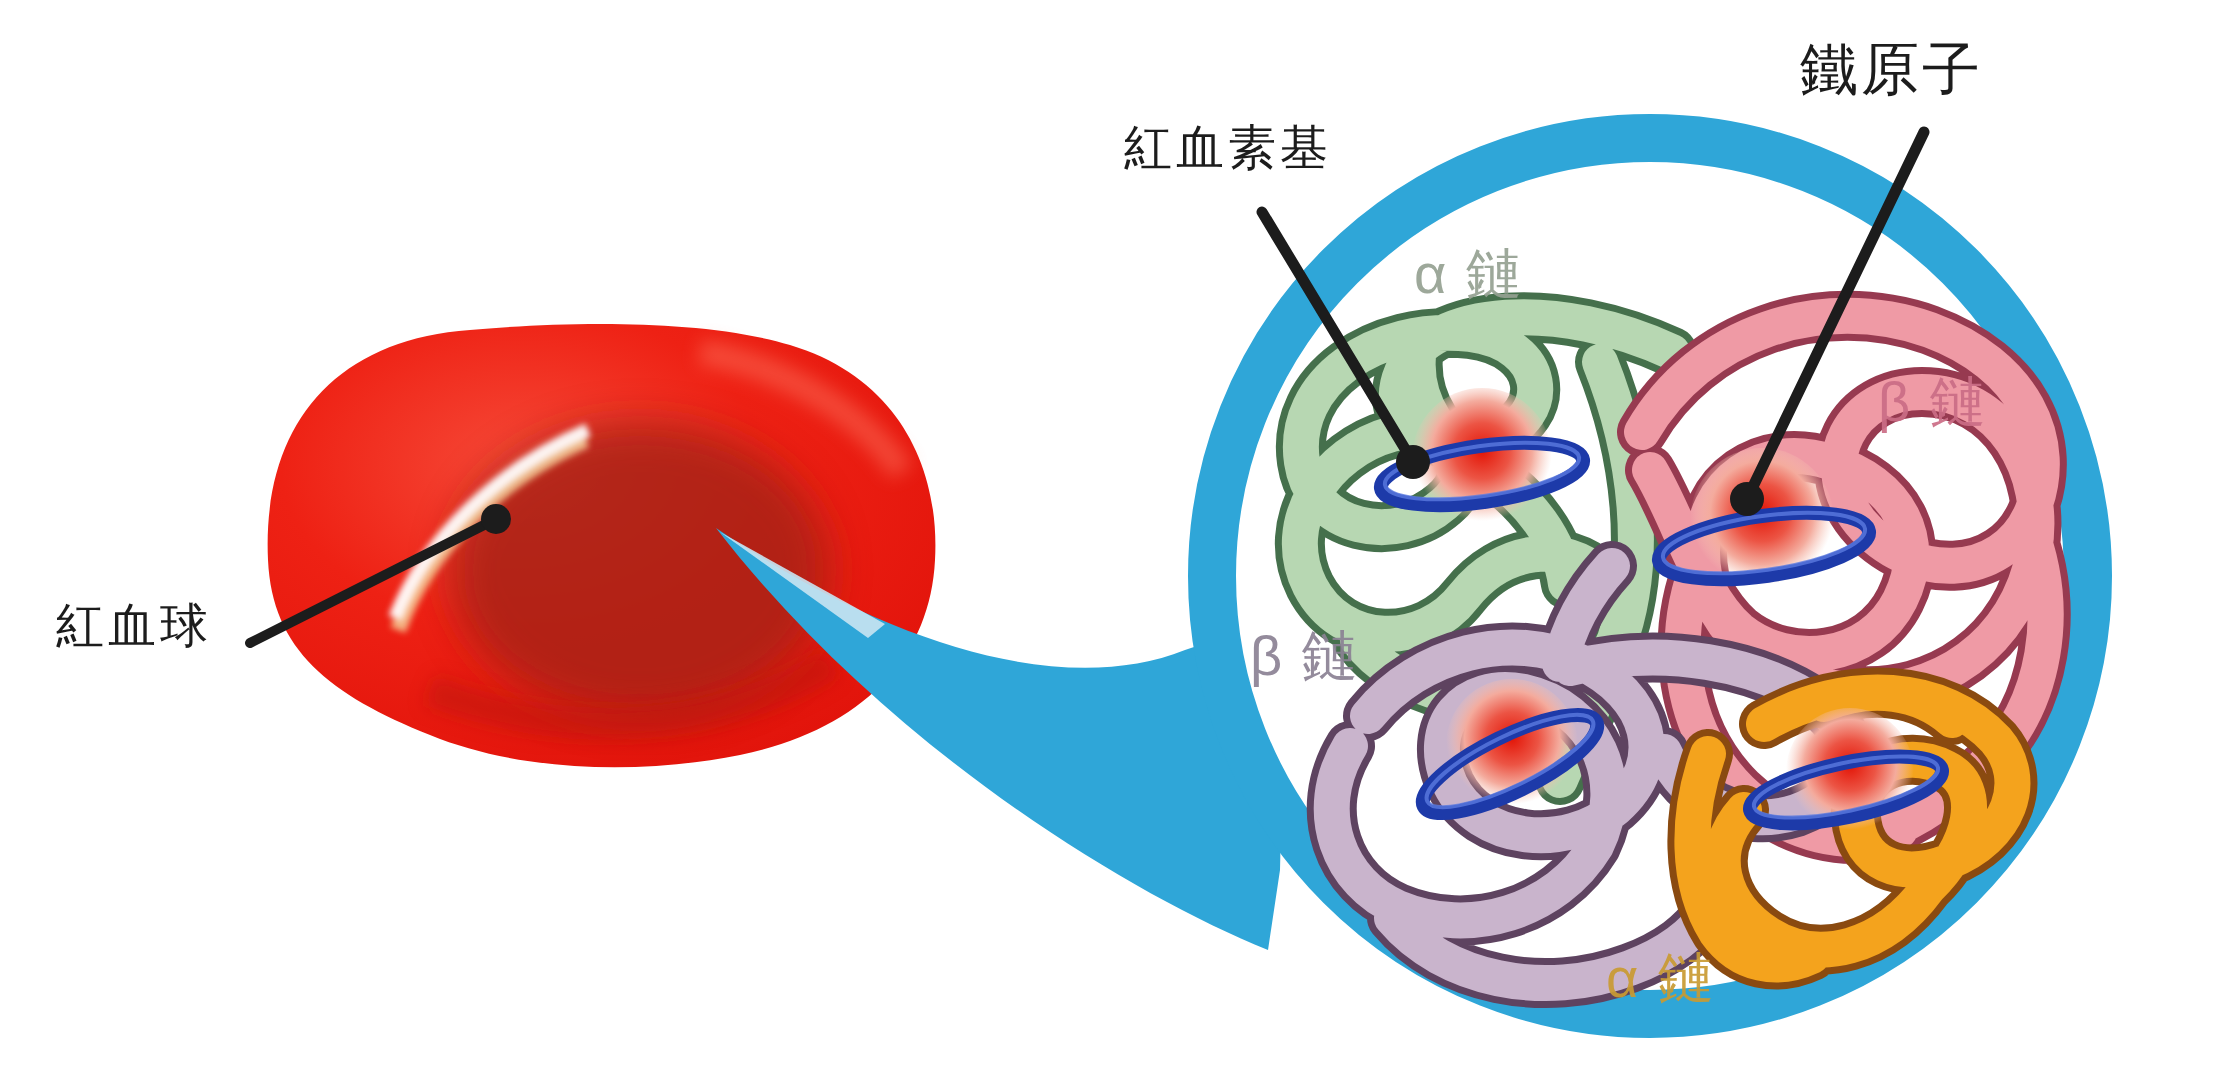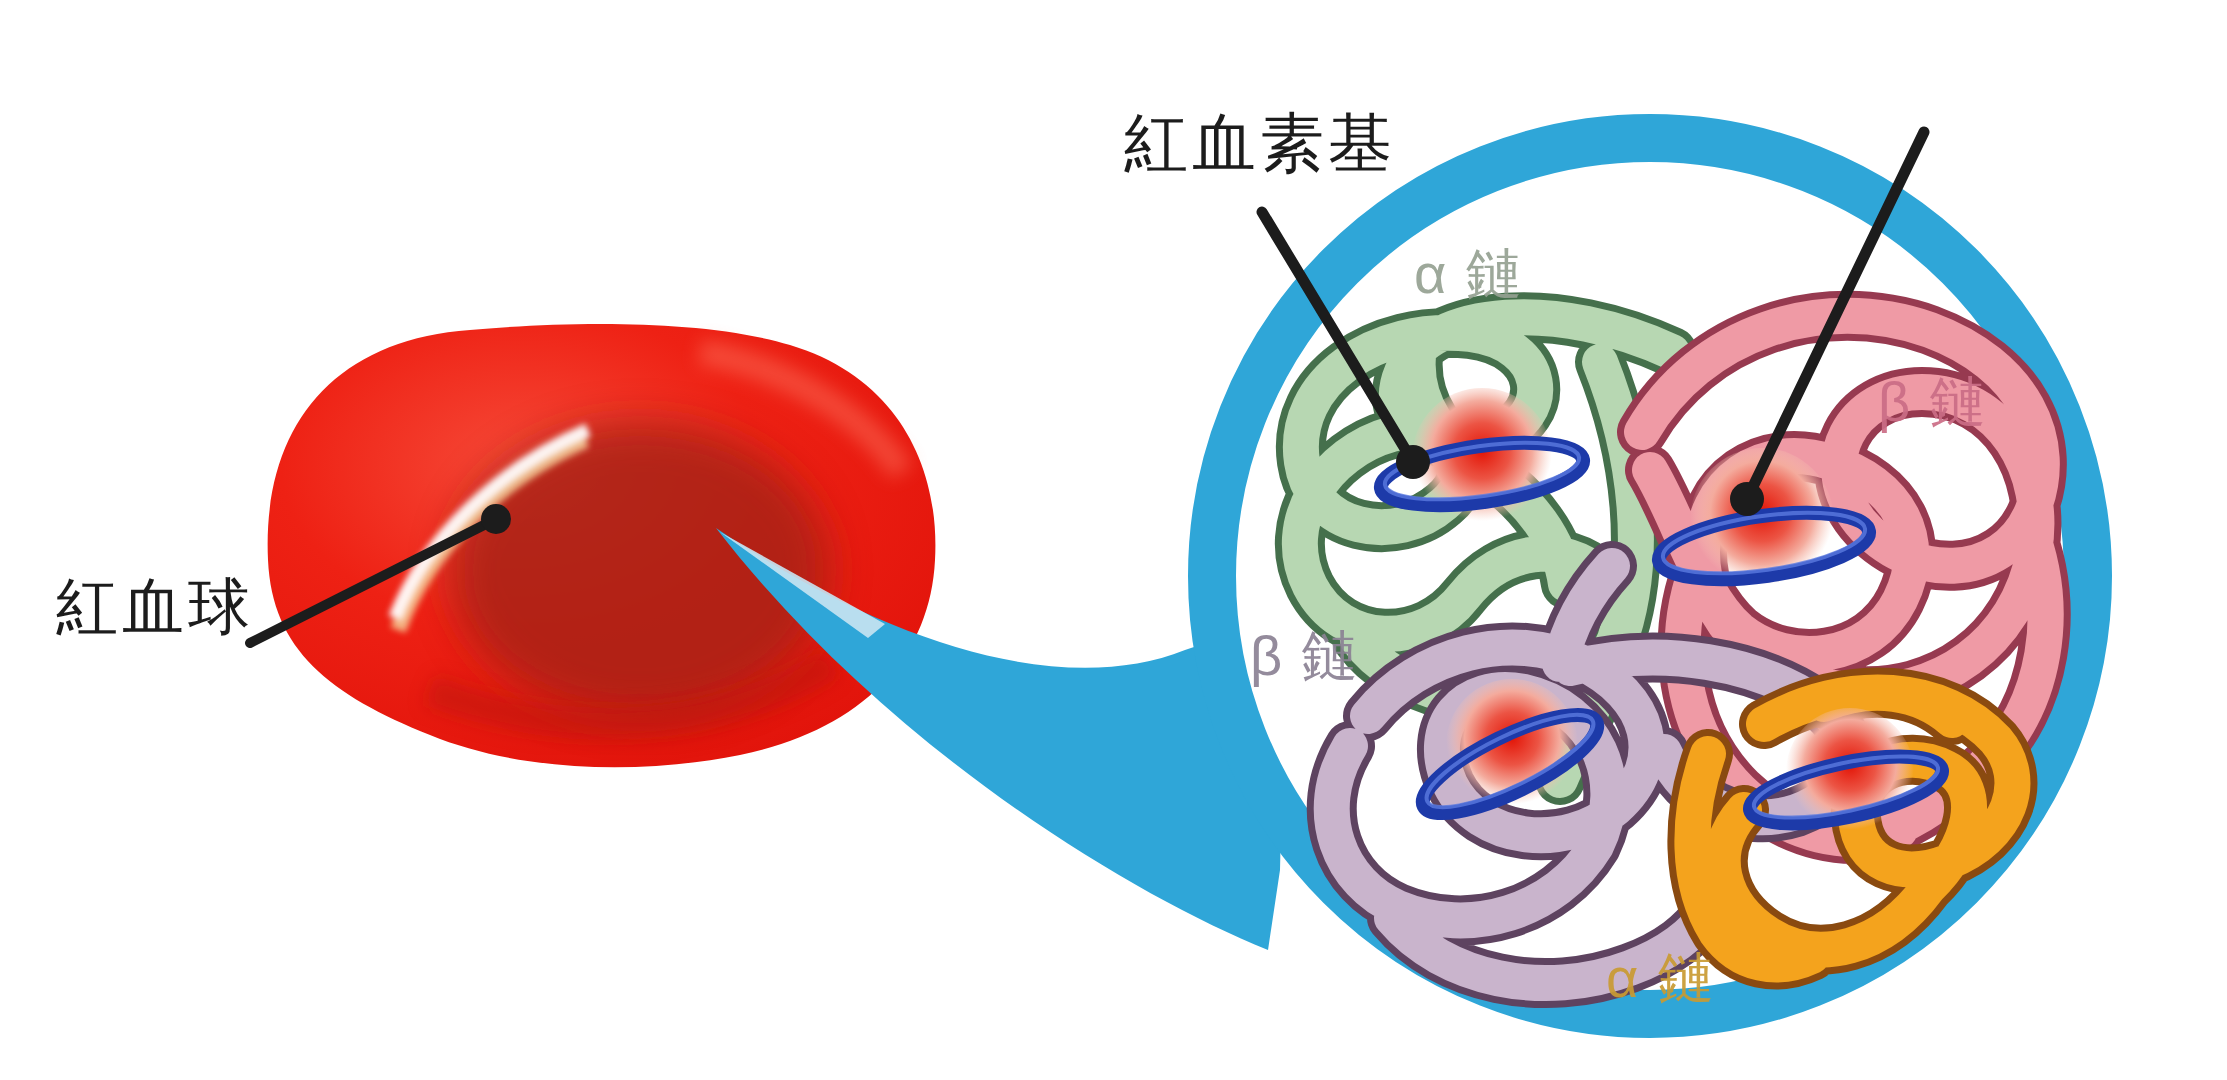--- a/index.html
+++ b/index.html
@@ -1,21 +1,21 @@
 <!DOCTYPE html>
 <html><head>
 <meta charset="utf-8">
 <style>
   html,body{margin:0;padding:0;background:#ffffff;}
   .stage{position:relative;width:2227px;height:1080px;background:#ffffff;overflow:hidden;
          font-family:"Liberation Sans","DejaVu Sans",sans-serif;}
   .stage svg{position:absolute;left:0;top:0;}
   .lbl{position:absolute;white-space:nowrap;line-height:1;color:#1c1c1c;font-weight:500;}
-  .lbl-rbc{left:56px;top:576px;font-size:62px;letter-spacing:4px;}
-  .lbl-heme{left:1124px;top:111px;font-size:64px;letter-spacing:4px;}
+  .lbl-rbc{left:56px;top:602px;font-size:48px;letter-spacing:4px;}
+  .lbl-heme{left:1124px;top:124px;font-size:48px;letter-spacing:4px;}
   .lbl-iron{left:1800px;top:40px;font-size:58px;letter-spacing:3px;}
   .chain-lbl{position:absolute;white-space:nowrap;line-height:1;font-size:56px;font-weight:400;
              letter-spacing:2px;opacity:.92;margin-top:32px;}
   .cl-alpha-top{left:1414px;top:214px;color:#95a192;}
   .cl-beta-right{left:1878px;top:342px;color:#cb6d86;}
   .cl-beta-left{left:1250px;top:596px;color:#8b8294;}
   .cl-alpha-bottom{left:1606px;top:918px;color:#c99b33;}
   .tube-out{fill:none;stroke-width:50;stroke-linecap:round;stroke-linejoin:round;}
   .tube-in{fill:none;stroke-width:36;stroke-linecap:round;stroke-linejoin:round;}
 </style>
@@ -172,18 +172,19 @@
     </g>
 
     <g stroke-linecap="round">
       <line x1="1924" y1="132" x2="1747" y2="499" stroke-width="11" stroke="#1c1c1c"></line>
       <circle cx="1747" cy="499" r="17" fill="#1c1c1c"></circle>
     </g>
   </svg>
 
   <div class="lbl lbl-rbc">紅血球</div>
   <div class="lbl lbl-heme">紅血素基</div>
+  <div class="lbl lbl-iron">鐵原子</div>
 
   <div class="chain-lbl cl-alpha-top">α 鏈</div>
   <div class="chain-lbl cl-beta-right">β 鏈</div>
   <div class="chain-lbl cl-beta-left">β 鏈</div>
   <div class="chain-lbl cl-alpha-bottom">α 鏈</div>
 </div>
 
 </body></html>

